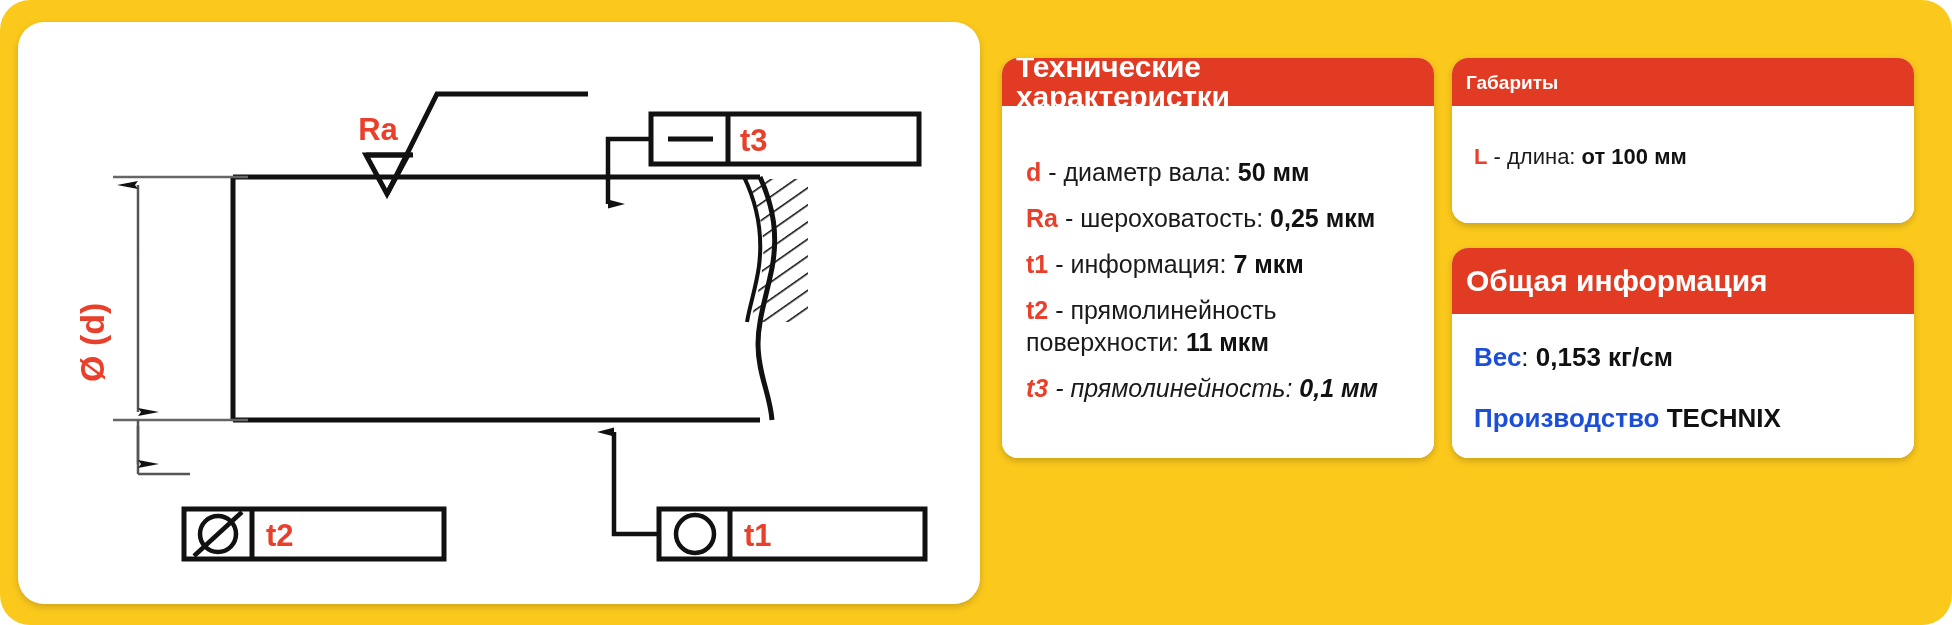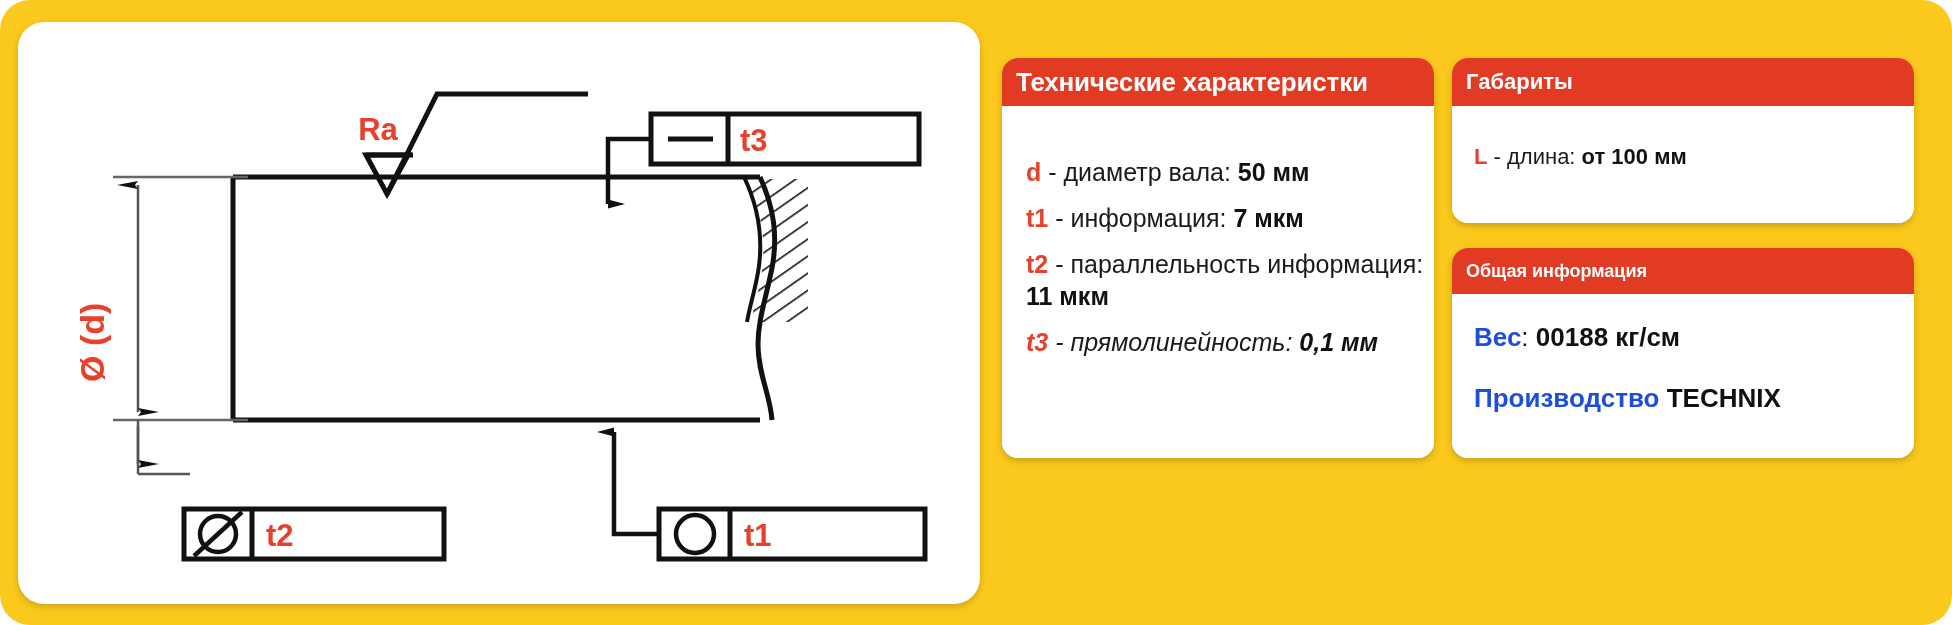--- a/index.html
+++ b/index.html
@@ -78,56 +78,56 @@
   
   #card-tech {
     left: 8px;
     top: 36px;
     width: 432px;
     height: 400px;
   }
   #card-tech .card-header {
     height: 48px;
     padding: 0 14px;
-    font-size: 26px;
+    font-size: 30px;
     letter-spacing: -0.2px;
   }
   #card-tech .card-body {
     height: 352px;
     padding: 50px 4px 0 24px;
   }
 
   
   #card-dims {
     left: 458px;
     top: 36px;
     width: 462px;
     height: 165px;
   }
   #card-dims .card-header {
     height: 48px;
     padding: 0 14px;
-    font-size: 22px;
+    font-size: 19px;
   }
   #card-dims .card-body {
     height: 117px;
     padding: 38px 10px 0 22px;
   }
 
   
   #card-general {
     left: 458px;
     top: 226px;
     width: 462px;
     height: 210px;
   }
   #card-general .card-header {
     height: 30px;
-    padding: 8px 14px;
-    font-size: 18px;
+    padding: 18px 14px;
+    font-size: 30px;
   }
   #card-general .card-body {
     height: 164px;
     padding: 28px 10px 0 22px;
   }
 
   
   .spec-list {
     margin: 0;
     padding: 0;
@@ -275,24 +275,27 @@
   <div id="right-area">
 
     <div class="card" id="card-tech">
       <div class="card-header">Технические характеристки</div>
       <div class="card-body">
         <ul class="spec-list">
           <li class="spec-item">
             <span class="sym">d</span><span class="dash"> - </span><span>диаметр вала: </span><span class="val">50 мм</span>
           </li>
           <li class="spec-item">
+            <span class="sym">Ra</span><span class="dash"> - </span><span>шероховатость: </span><span class="val">0,25 мкм</span>
+          </li>
+          <li class="spec-item">
             <span class="sym">t1</span><span class="dash"> - </span><span>информация: </span><span class="val">7 мкм</span>
           </li>
           <li class="spec-item">
-            <span class="sym">t2</span><span class="dash"> - </span><span>параллельность информация: </span><span class="val">11 мкм</span>
+            <span class="sym">t2</span><span class="dash"> - </span><span>прямолинейность поверхности: </span><span class="val">11 мкм</span>
           </li>
           <li class="spec-item">
             <span class="sym">t3</span><span class="dash"> - </span><span>прямолинейность: </span><span class="val">0,1 мм</span>
           </li>
         </ul>
       </div>
     </div>
 
     <div class="card" id="card-dims">
       <div class="card-header">Габариты</div>
@@ -300,21 +303,21 @@
         <div class="dim-line">
           <span class="sym">L</span><span class="dash"> - </span><span>длина: </span><span class="val">от 100 мм</span>
         </div>
       </div>
     </div>
 
     <div class="card" id="card-general">
       <div class="card-header">Общая информация</div>
       <div class="card-body">
         <div class="ginfo-line">
-          <span class="ginfo-key">Вес</span><span>: </span><span class="ginfo-val">00188 кг/см</span>
+          <span class="ginfo-key">Вес</span><span>: </span><span class="ginfo-val">0,153 кг/см</span>
         </div>
         <div class="ginfo-line">
           <span class="ginfo-key">Производство</span><span> </span><span class="ginfo-val">TECHNIX</span>
         </div>
       </div>
     </div>
 
   </div>
 </div>
 

